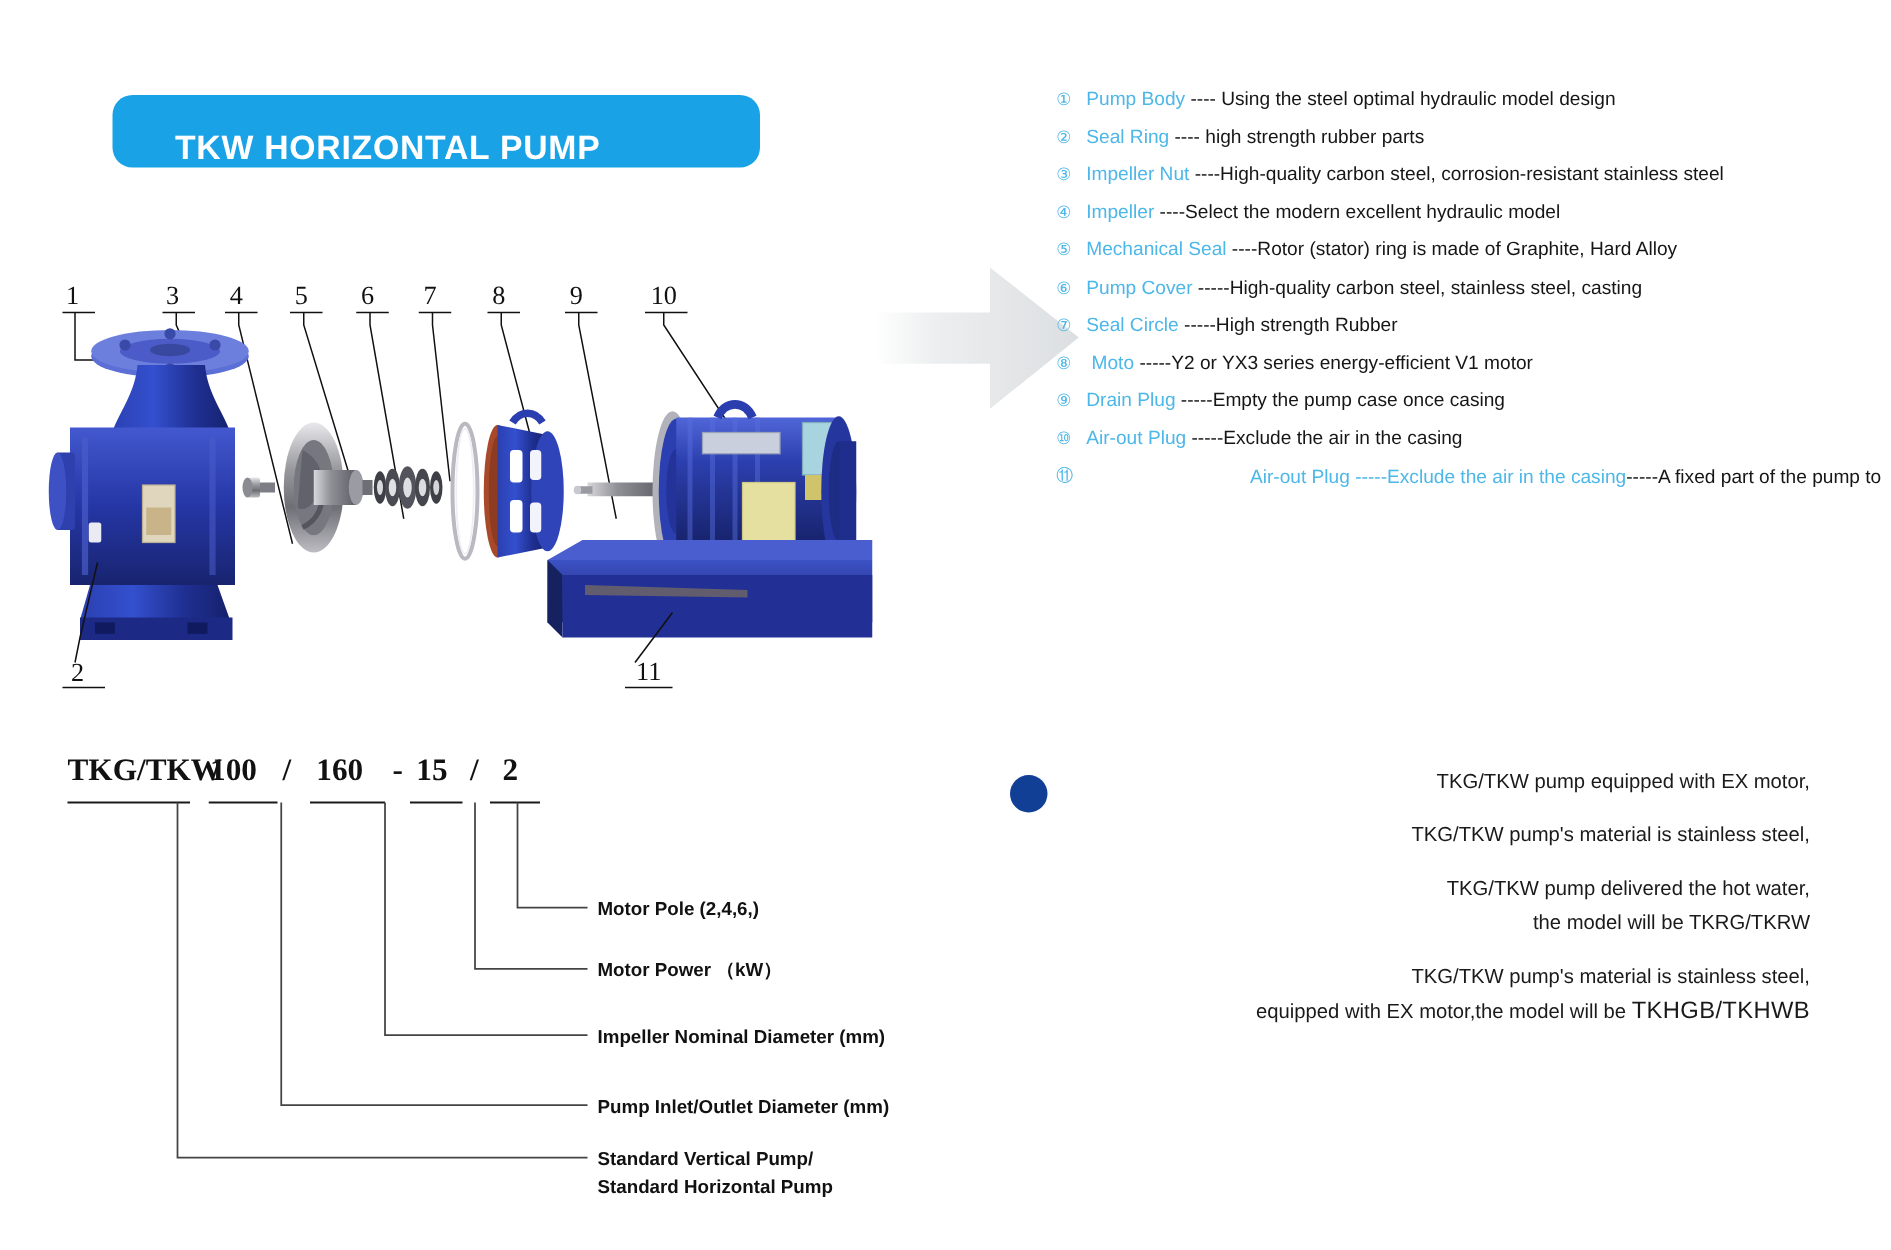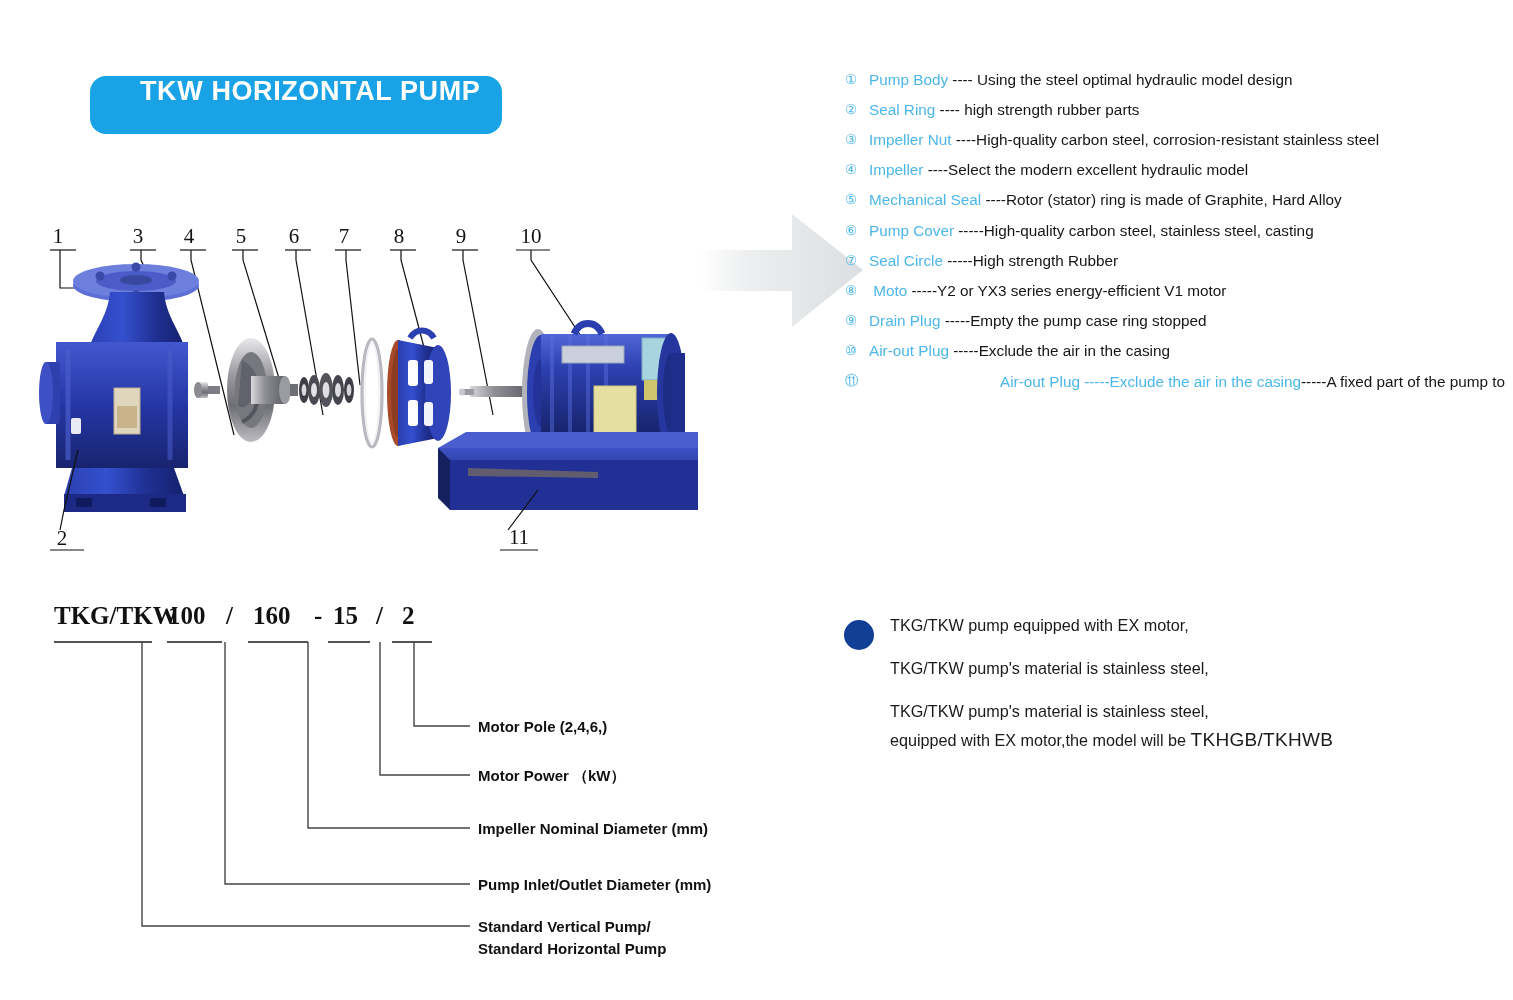--- a/index.html
+++ b/index.html
@@ -10,24 +10,24 @@
   body {
     width: 1513px; height: 1000px;
     position: relative; overflow: hidden;
     font-family: "Liberation Sans", sans-serif;
     color: #1a1a1a;
   }
 
   
   #title-pill {
     position: absolute; left: 90px; top: 76px;
-    width: 412px; height: 58px;
+    width: 518px; height: 58px;
     background: #19a3e6;
     border-radius: 16px;
-    display: flex; align-items: flex-start;
+    display: flex; align-items: flex-end;
   }
   #title-pill .title-text {
     color: #ffffff;
     font-size: 27px;
     font-weight: bold;
     letter-spacing: 0.6px;
     margin-left: 50px;
   }
 
   
@@ -95,22 +95,23 @@
   }
   .model-label {
     font-family: "Liberation Sans", sans-serif;
     font-size: 15px;
     font-weight: bold;
     fill: #111;
   }
 
   
   #notes {
-    position: absolute; left: 844px; top: 612px;
+    position: absolute; left: 808px; top: 612px;
     width: 640px;
+    text-align: right;
   }
   #notes .bullet-dot {
     position: absolute; left: 0px; top: 8px;
     width: 30px; height: 30px;
     background: #123f96;
     border-radius: 50%;
   }
   #notes .notes-text {
     margin-left: 46px;
   }
@@ -394,21 +395,21 @@
     <span class="legend-body"><span class="legend-part">Seal Circle</span><span class="legend-desc"> -----High strength Rubber</span></span>
   </div>
 
   <div class="legend-row">
     <span class="legend-num">⑧</span>
     <span class="legend-body">&nbsp;<span class="legend-part">Moto</span><span class="legend-desc"> -----Y2 or YX3 series energy-efficient V1 motor</span></span>
   </div>
 
   <div class="legend-row">
     <span class="legend-num">⑨</span>
-    <span class="legend-body"><span class="legend-part">Drain Plug</span><span class="legend-desc"> -----Empty the pump case ring stopped</span></span>
+    <span class="legend-body"><span class="legend-part">Drain Plug</span><span class="legend-desc"> -----Empty the pump case once casing</span></span>
   </div>
 
   <div class="legend-row">
     <span class="legend-num">⑩</span>
     <span class="legend-body"><span class="legend-part">Air-out Plug</span><span class="legend-desc"> -----Exclude the air in the casing</span></span>
   </div>
 
   <div class="legend-row row-11">
     <span class="legend-num">⑪</span>
     <span class="legend-body"><span class="legend-part">Air-out Plug -----Exclude the air in the casing</span><span class="legend-desc">-----A fixed part of the pump to</span></span>
@@ -463,20 +464,24 @@
   <div class="notes-text">
 
     <div class="note-para">
       <div class="note-line">TKG/TKW pump equipped with EX motor,</div>
     </div>
 
     <div class="note-para">
       <div class="note-line">TKG/TKW pump's material is stainless steel,</div>
     </div>
 
+    <div class="note-para">
+      <div class="note-line">TKG/TKW pump delivered the hot water,</div>
+      <div class="note-line">the model will be TKRG/TKRW</div>
+    </div>
 
     <div class="note-para" style="margin-bottom:0;">
       <div class="note-line">TKG/TKW pump's material is stainless steel,</div>
       <div class="note-line"><span>equipped with EX motor,the model will be </span><span class="big-model">TKHGB/TKHWB</span></div>
     </div>
 
   </div>
 </div>
 
 </body></html>

